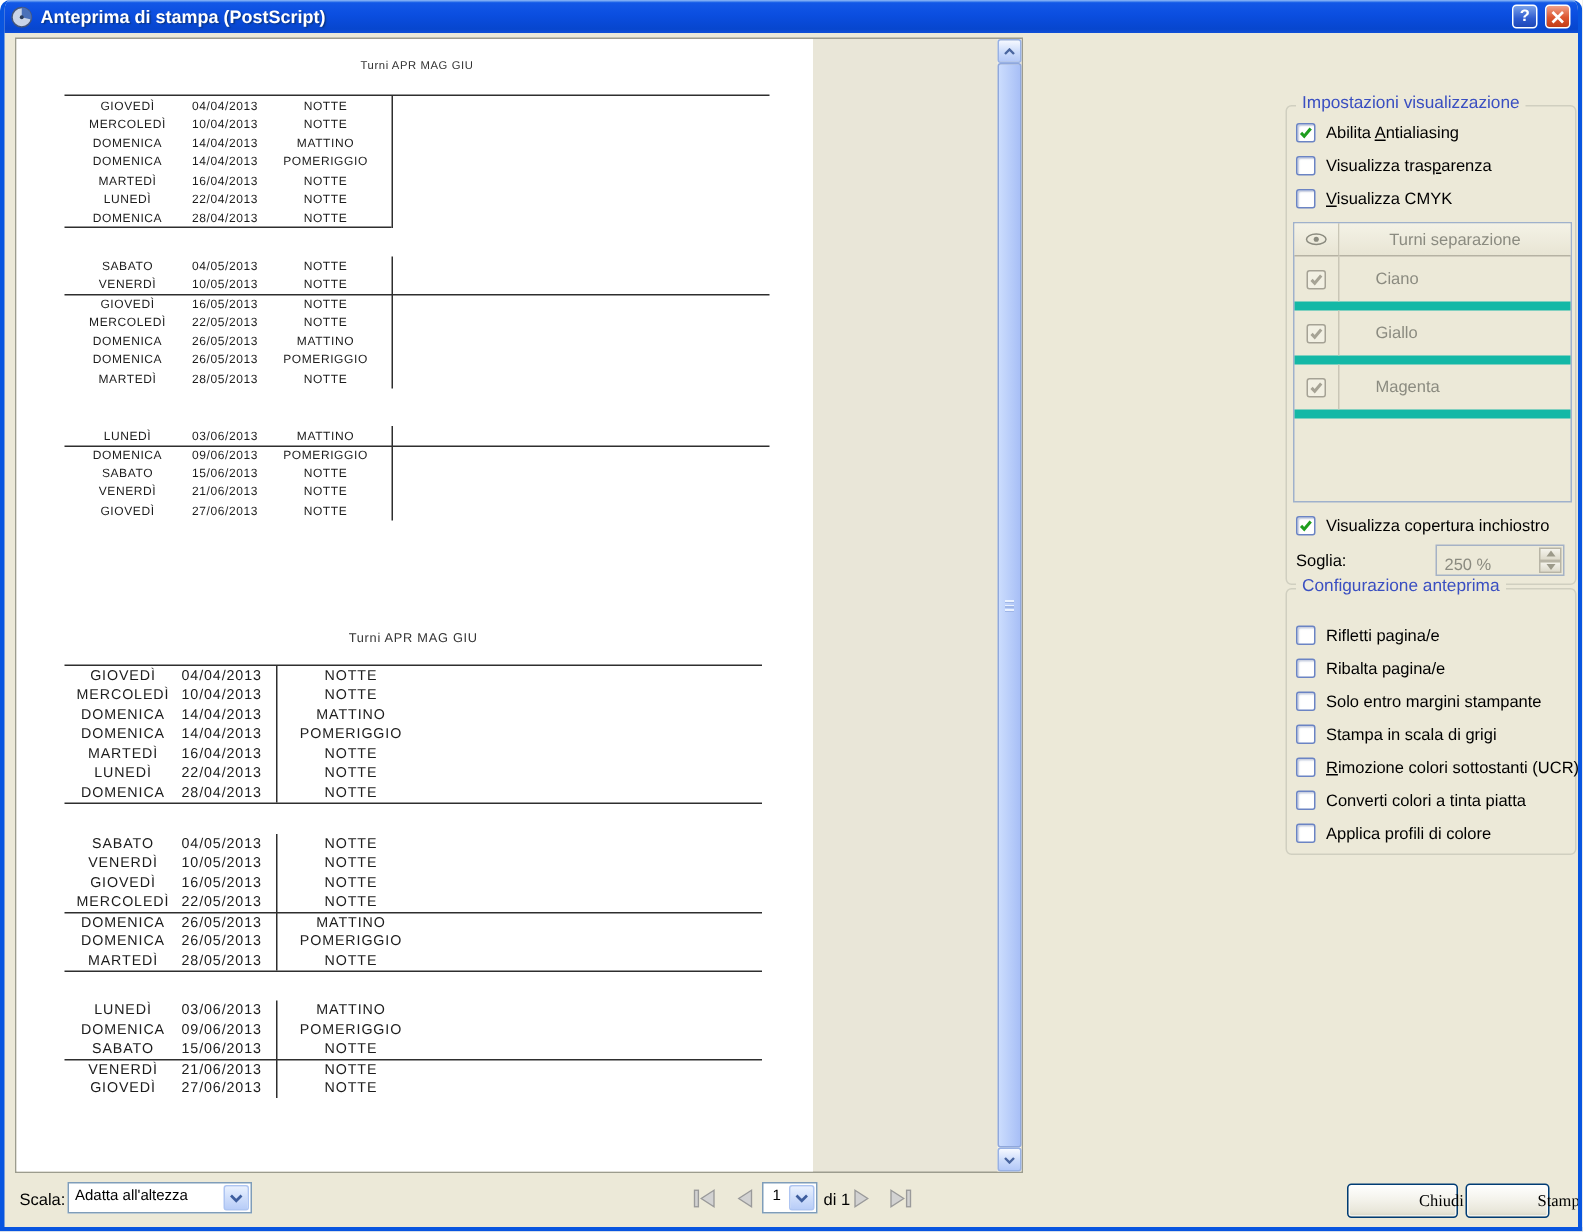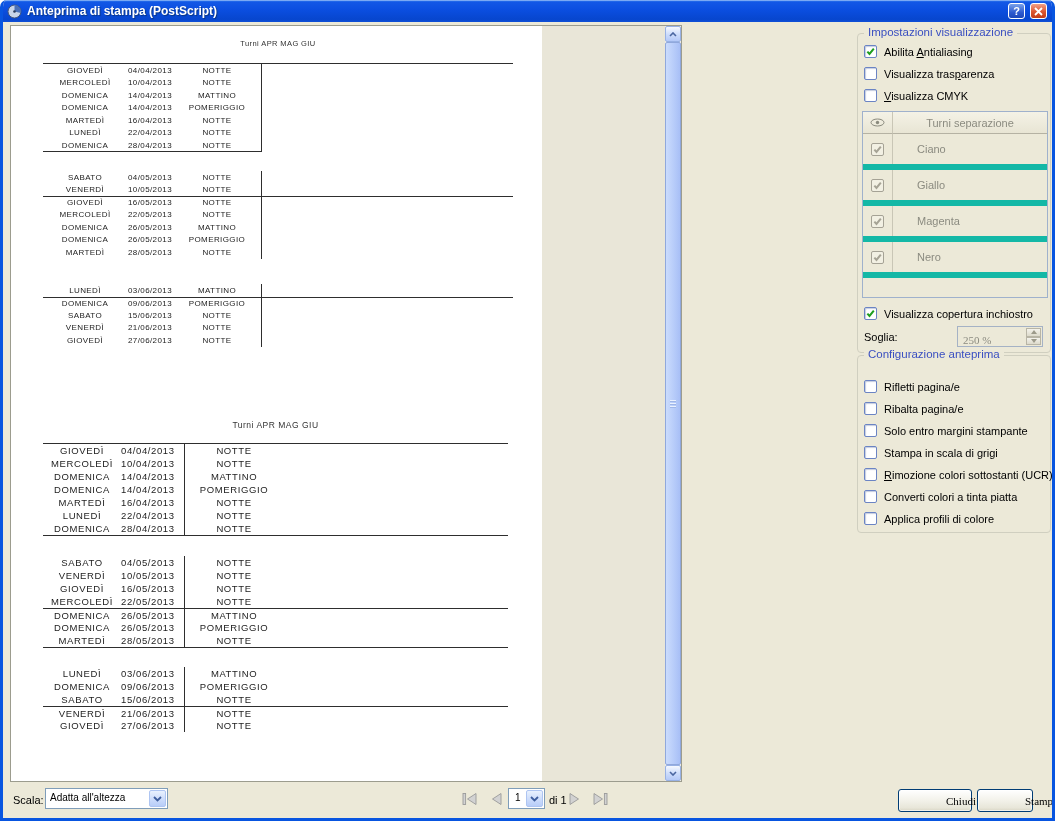--- a/index.html
+++ b/index.html
@@ -47,21 +47,21 @@
   .sb-btn{position:absolute;left:0;width:16px;height:16px;box-sizing:border-box;
     background:linear-gradient(180deg,#F6F9FF,#CBDBFB 55%,#B4C9F8);border:1px solid #98B1E4;
     border-radius:2px;display:flex;align-items:center;justify-content:center;}
   .sb-up{top:0;}
   .sb-down{bottom:0;}
   .sb-thumb{position:absolute;left:0;top:16px;bottom:16px;width:16px;box-sizing:border-box;
     background:linear-gradient(90deg,#CBDCFD,#B6CBF9 60%,#A8BFF6);border:1px solid #90A8DC;border-radius:2px;}
   .sb-thumb::after{content:'';position:absolute;left:4px;right:4px;top:50%;height:8px;margin-top:-4px;
     background:repeating-linear-gradient(180deg,#EAF1FE 0 1px,#9FB6E8 1px 2px,transparent 2px 3px);}
   
-  .group{position:absolute;box-sizing:border-box;border:1px solid #D0CFC0;border-radius:4px;}
+  .group{position:absolute;box-sizing:border-box;border:1px solid #D0CFC0;border-radius:4px;margin-top:37px;}
   .g1{left:854px;top:33px;width:194px;height:320px;}
   .g2{left:854px;top:355px;width:194px;height:178px;}
   .gcap{position:absolute;top:-8px;left:6px;background:#ECE9D8;padding:0 4px;
     font-size:11.5px;color:#3A4FC1;white-space:nowrap;}
   .cbrow{position:absolute;display:flex;align-items:center;gap:7px;font-size:11px;color:#000;white-space:nowrap;}
   .cb{width:13px;height:13px;box-sizing:border-box;background:#fff;border:1px solid #6B84C4;
     border-radius:2px;display:inline-flex;align-items:center;justify-content:center;flex:0 0 13px;
     box-shadow:inset 1px 1px 1px rgba(90,110,160,.35);}
   .cb svg{visibility:hidden;}
   .cb.on svg{visibility:visible;}
@@ -76,21 +76,21 @@
   .sep-c1{width:30px;flex:0 0 30px;}
   .sep-c2{flex:1;}
   .sep-hcell.sep-c2{border-right:none;}
   .sep-row{display:flex;height:30px;border-bottom:6px solid #14b8a6;gap:16px;}
   .sep-row .sep-c1{box-sizing:border-box;border-right:1px solid #C9C6B6;display:flex;align-items:center;justify-content:center;}
   .sep-name{display:flex;align-items:center;padding-left:8px;}
   
   .soglia-label{position:absolute;left:6px;top:297px;font-size:11px;color:#000;}
   .spin-field{position:absolute;left:99px;top:292px;width:86px;height:21px;box-sizing:border-box;
     border:1px solid #A5B2C5;background:#ECE9D8;color:#8B8B80;font-size:11px;}
-  .spin-val{position:absolute;left:5px;top:7px;font-family:Liberation Serif, serif;}
+  .spin-val{position:absolute;left:5px;top:7px;}
   .spin-btns{position:absolute;right:1px;top:1px;bottom:1px;width:15px;display:flex;flex-direction:column;}
   .spin-b{flex:1;box-sizing:border-box;background:linear-gradient(180deg,#F4F3EC,#DDDACB);
     border:1px solid #B8B5A6;display:flex;align-items:center;justify-content:center;}
   .tri-up{width:0;height:0;border-left:3px solid transparent;border-right:3px solid transparent;border-bottom:4px solid #9C9A8A;}
   .tri-dn{width:0;height:0;border-left:3px solid transparent;border-right:3px solid transparent;border-top:4px solid #9C9A8A;}
   
   .blabel{position:absolute;font-size:11px;color:#000;white-space:nowrap;}
   .combo{position:absolute;box-sizing:border-box;height:21px;background:#fff;border:1px solid #7F9DB9;font-size:10px;}
   .combo-text{position:absolute;left:4px;top:3px;white-space:nowrap;}
   .combo-btn{position:absolute;right:1px;top:1px;bottom:1px;width:17px;
@@ -410,30 +410,20 @@
       <div class="sep-row">
         <div class="sep-c1">
             <span class="cb dis on">
               <svg width="11" height="11" viewBox="0 0 13 13">
                 <path d="M2.8 6.6 L5.3 9.3 L10.4 3.2" fill="none" stroke="#A6A395" stroke-width="2.4"></path>
               </svg>
             </span>
           </div>
         <div class="sep-c2 sep-name">Magenta</div>
       </div>
-      <div class="sep-row">
-        <div class="sep-c1">
-            <span class="cb dis on">
-              <svg width="11" height="11" viewBox="0 0 13 13">
-                <path d="M2.8 6.6 L5.3 9.3 L10.4 3.2" fill="none" stroke="#A6A395" stroke-width="2.4"></path>
-              </svg>
-            </span>
-          </div>
-        <div class="sep-c2 sep-name">Nero</div>
-      </div>
     </div>
 
     <div class="cbrow" style="left:6px;top:273px">
       <span class="cb on">
           <svg width="11" height="11" viewBox="0 0 13 13">
             <path d="M2.8 6.6 L5.3 9.3 L10.4 3.2" fill="none" stroke="#1E9E1E" stroke-width="2.4"></path>
           </svg>
         </span>
       <span><span>Visualizza copertura inchiostro</span><span class="u"></span><span></span></span>
     </div>

